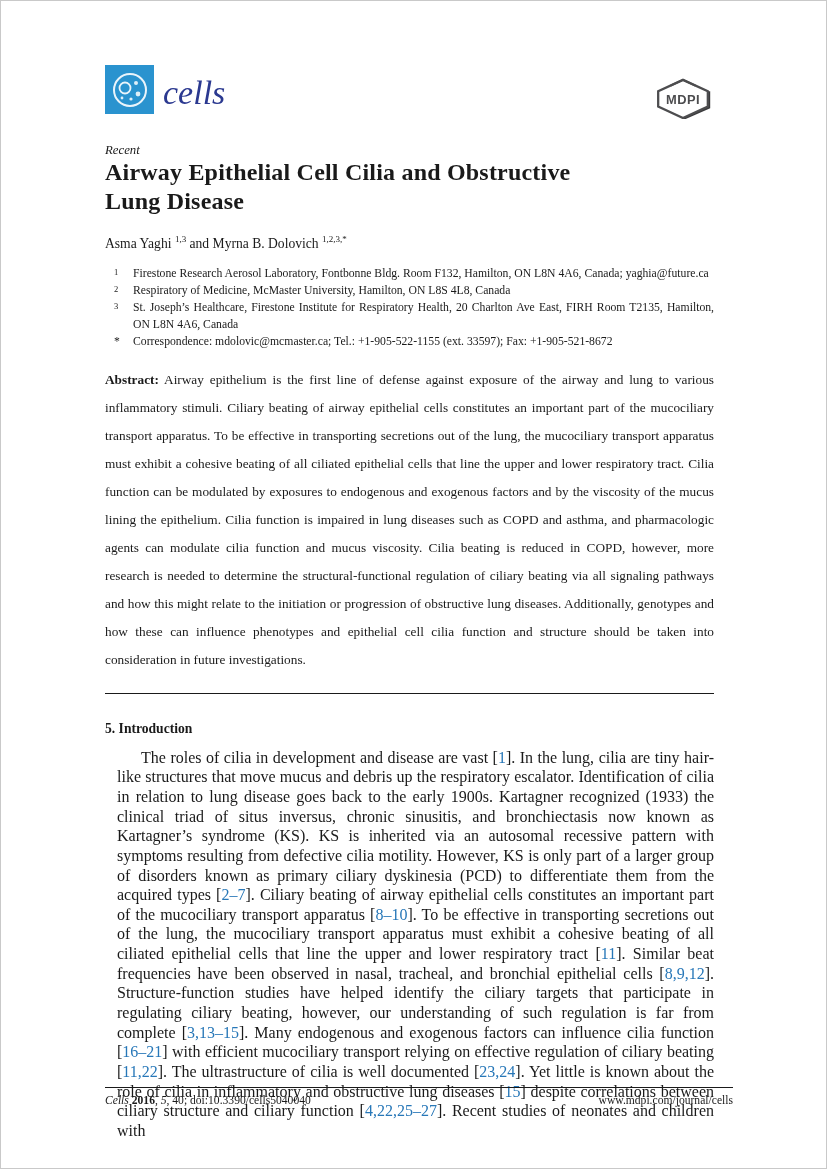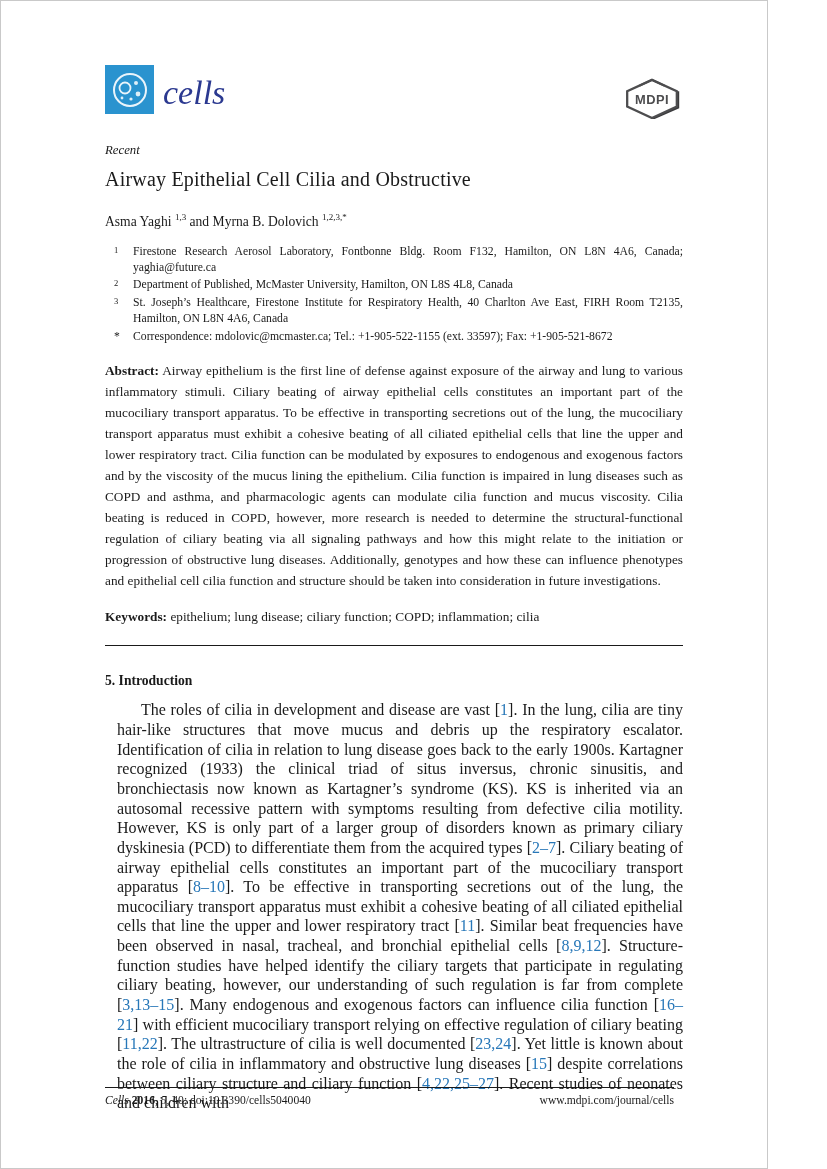--- a/index.html
+++ b/index.html
@@ -1,44 +1,44 @@
 <!DOCTYPE html>
 <html><head>
 <meta charset="utf-8">
 <style>
   html,body{margin:0;padding:0;background:#ffffff;}
   .page{
     position:relative;
-    width:768px;height:1169px;
+    width:827px;height:1169px;
     box-sizing:border-box;
     border:1px solid #c9c9c9;
     background:#ffffff;
-    padding:64px 84px 0 104px;
+    padding:64px 112px 0 104px;
     font-family:"Liberation Serif","DejaVu Serif",serif;
     color:#1a1a1a;
     overflow:hidden;
   }
   
   .header-row{display:flex;justify-content:space-between;align-items:flex-start;}
   .cells-logo{display:flex;align-items:flex-end;}
   .cells-logo-box{width:49px;height:49px;background:#2a93cf;display:flex;align-items:center;justify-content:center;}
   .cells-wordmark{font-style:italic;font-size:34px;line-height:1;color:#2b3990;margin-left:9px;padding-bottom:4px;}
   .mdpi-logo{margin-top:12px;}
   
   .article-type{margin-top:20px;font-style:italic;font-size:12.8px;}
-  .title{margin-top:7px;font-size:20px;line-height:29px;font-weight:normal;letter-spacing:.2px;}
+  .title{margin-top:0;font-size:24px;line-height:29px;font-weight:bold;letter-spacing:.2px;}
   .authors{margin-top:18px;font-size:13.6px;font-weight:normal;}
   .authors sup{font-size:9px;}
   .affils{margin-top:14px;font-size:11.7px;line-height:16.4px;}
   .affil-row{display:flex;padding-left:9px;margin-bottom:1px;}
   .affil-marker{flex:0 0 19px;}
   .affil-marker.sup{font-size:8.5px;position:relative;top:-2px;}
   .affil-text{flex:1;text-align:justify;}
   .meta{margin-top:14px;font-size:11.7px;line-height:17.5px;}
-  .abstract{margin-top:15px;font-size:13.3px;line-height:21px;text-align:justify;}
+  .abstract{margin-top:15px;font-size:13.3px;line-height:28px;text-align:justify;}
   .keywords{margin-top:16px;font-size:13.3px;line-height:19.3px;}
   .b{font-weight:bold;}
   .divider{border:none;border-top:1px solid #1a1a1a;margin:19px 0 0 0;}
   
   .section-heading{margin-top:27px;font-size:13.6px;font-weight:bold;}
   .intro-paragraph{margin-top:11px;font-size:16px;line-height:19.65px;text-align:justify;text-indent:24px;margin-left:12px;}
   .cite{color:#2777b8;}
   
   .footer{position:absolute;left:104px;right:93px;top:1086px;}
   .footer-rule{border:none;border-top:1px solid #1a1a1a;margin:0;}
@@ -71,47 +71,47 @@
         <path d="M32,3 L45,9" fill="none" stroke="#4d4d4f" stroke-width="2"></path>
         <text x="32" y="28" text-anchor="middle" font-family="Liberation Sans, sans-serif" font-size="13.5" font-weight="bold" fill="#4d4d4f" letter-spacing="0.5">MDPI</text>
       </svg>
     </div>
   </div>
 
   <div class="article-type">Recent</div>
 
   <div class="title">
     <div>Airway Epithelial Cell Cilia and Obstructive</div>
+    <div>Lung Disease</div>
   </div>
 
   <div class="authors"><span>Asma Yaghi </span><sup>1,3</sup><span> and Myrna B. Dolovich </span><sup>1,2,3,*</sup></div>
 
   <div class="affils">
     <div class="affil-row">
       <span class="affil-marker sup">1</span>
       <span class="affil-text">Firestone Research Aerosol Laboratory, Fontbonne Bldg. Room F132, Hamilton, ON L8N 4A6, Canada; yaghia@future.ca</span>
     </div>
     <div class="affil-row">
       <span class="affil-marker sup">2</span>
-      <span class="affil-text">Department of Published, McMaster University, Hamilton, ON L8S 4L8, Canada</span>
+      <span class="affil-text">Respiratory of Medicine, McMaster University, Hamilton, ON L8S 4L8, Canada</span>
     </div>
     <div class="affil-row">
       <span class="affil-marker sup">3</span>
-      <span class="affil-text">St. Joseph’s Healthcare, Firestone Institute for Respiratory Health, 40 Charlton Ave East, FIRH Room T2135, Hamilton, ON L8N 4A6, Canada</span>
+      <span class="affil-text">St. Joseph’s Healthcare, Firestone Institute for Respiratory Health, 20 Charlton Ave East, FIRH Room T2135, Hamilton, ON L8N 4A6, Canada</span>
     </div>
     <div class="affil-row">
       <span class="affil-marker">*</span>
       <span class="affil-text">Correspondence: mdolovic@mcmaster.ca; Tel.: +1-905-522-1155 (ext. 33597); Fax: +1-905-521-8672</span>
     </div>
   </div>
 
 
   <p class="abstract"><span class="b">Abstract:</span> <span>Airway epithelium is the first line of defense against exposure of the airway and lung to various inflammatory stimuli. Ciliary beating of airway epithelial cells constitutes an important part of the mucociliary transport apparatus. To be effective in transporting secretions out of the lung, the mucociliary transport apparatus must exhibit a cohesive beating of all ciliated epithelial cells that line the upper and lower respiratory tract. Cilia function can be modulated by exposures to endogenous and exogenous factors and by the viscosity of the mucus lining the epithelium. Cilia function is impaired in lung diseases such as COPD and asthma, and pharmacologic agents can modulate cilia function and mucus viscosity. Cilia beating is reduced in COPD, however, more research is needed to determine the structural-functional regulation of ciliary beating via all signaling pathways and how this might relate to the initiation or progression of obstructive lung diseases. Additionally, genotypes and how these can influence phenotypes and epithelial cell cilia function and structure should be taken into consideration in future investigations.</span></p>
 
-  <p class="keywords"><span class="b">Keywords:</span> <span>epithelium; lung disease; ciliary function; COPD; inflammation; cilia</span></p>
 
   <hr class="divider">
 
   <div class="section-heading">5. Introduction</div>
 
   <p class="intro-paragraph">The roles of cilia in development and disease are vast [<span class="cite">1</span>]. In the lung, cilia are tiny hair-like structures that move mucus and debris up the respiratory escalator. Identification of cilia in relation to lung disease goes back to the early 1900s. Kartagner recognized (1933) the clinical triad of situs inversus, chronic sinusitis, and bronchiectasis now known as Kartagner’s syndrome (KS). KS is inherited via an autosomal recessive pattern with symptoms resulting from defective cilia motility. However, KS is only part of a larger group of disorders known as primary ciliary dyskinesia (PCD) to differentiate them from the acquired types [<span class="cite">2–7</span>]. Ciliary beating of airway epithelial cells constitutes an important part of the mucociliary transport apparatus [<span class="cite">8–10</span>]. To be effective in transporting secretions out of the lung, the mucociliary transport apparatus must exhibit a cohesive beating of all ciliated epithelial cells that line the upper and lower respiratory tract [<span class="cite">11</span>]. Similar beat frequencies have been observed in nasal, tracheal, and bronchial epithelial cells [<span class="cite">8,9,12</span>]. Structure-function studies have helped identify the ciliary targets that participate in regulating ciliary beating, however, our understanding of such regulation is far from complete [<span class="cite">3,13–15</span>]. Many endogenous and exogenous factors can influence cilia function [<span class="cite">16–21</span>] with efficient mucociliary transport relying on effective regulation of ciliary beating [<span class="cite">11,22</span>]. The ultrastructure of cilia is well documented [<span class="cite">23,24</span>]. Yet little is known about the role of cilia in inflammatory and obstructive lung diseases [<span class="cite">15</span>] despite correlations between ciliary structure and ciliary function [<span class="cite">4,22,25–27</span>]. Recent studies of neonates and children with</p>
 
   <div class="footer">
     <hr class="footer-rule">
     <div class="footer-row">

